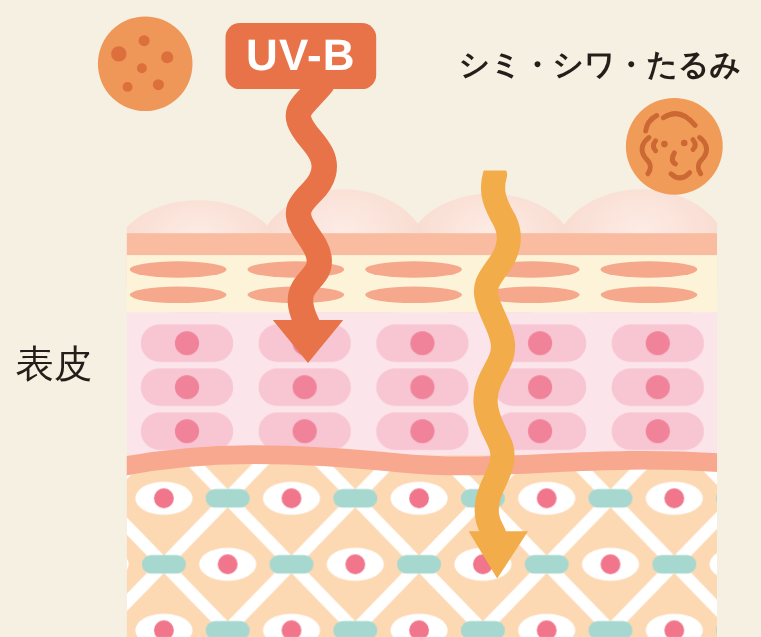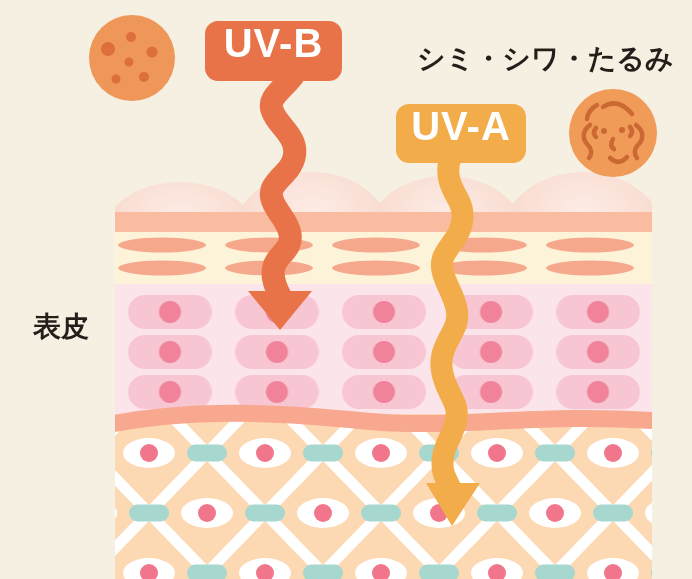--- a/index.html
+++ b/index.html
@@ -9,27 +9,27 @@
     background:var(--background,#f6f0e2);
   }
   .abs{position:absolute;}
   .caption{
     position:absolute;color:var(--text,#241e1a);font-weight:bold;
     letter-spacing:0px;white-space:nowrap;
   }
   .caption.uvb-fx{left:16px;top:106px;font-size:28px;}
   .caption.uva-fx{left:417px;top:40px;font-size:28px;}
   .layer-label{
-    position:absolute;color:var(--text,#241e1a);font-weight:bold;font-size:28px;
-    left:33px;white-space:nowrap;
+    position:absolute;color:var(--text,#241e1a);font-weight:normal;font-size:35px;
+    left:14px;white-space:nowrap;
   }
   .layer-label.epi{top:308px;}
   .layer-label.der{top:479px;}
   .uv-badge{
-    position:absolute;display:flex;justify-content:center;
+    position:absolute;display:flex;align-items:center;justify-content:center;
     color:#ffffff;font-weight:bold;font-size:40px;letter-spacing:1px;
     border-radius:13px;
   }
   .uv-badge.uvb{left:205px;top:21px;width:137px;height:60px;background:var(--uvb,#e87349);}
   .uv-badge.uva{left:396px;top:104px;width:130px;height:59px;background:var(--uva,#f2ad4a);}
   svg{display:block;}
 </style>
 </head>
 <body>
 
@@ -124,23 +124,20 @@
   <svg class="abs" style="left:415px;top:155px;" width="80" height="380" viewBox="0 0 80 380">
     <path d="M35,4 C30,20 36,32 44,46 C50,58 48,72 40,84 C30,98 24,104 28,118
              C32,132 40,142 42,156 C44,170 36,178 30,192 C24,206 26,218 32,232
              C38,246 44,252 41,266 C38,280 30,288 28,302 C26,316 30,322 34,330" fill="none" stroke-width="22" stroke-linecap="round" stroke-linejoin="round" style="stroke:var(--uva,#f2ad4a)"></path>
     <polygon points="11,328 65,328 37,371" style="fill:var(--uva,#f2ad4a)"></polygon>
   </svg>
 
   <div class="uv-badge uvb">
     <span>UV-B</span>
   </div>
-  <div class="uv-badge uva">
-    <span>UV-A</span>
-  </div>
 
   <div class="caption uva-fx">シミ・シワ・たるみ</div>
 
   <div class="layer-label epi">表皮</div>
 
   <svg class="abs" style="left:87px;top:13px;" width="90" height="90" viewBox="0 0 90 90">
     <circle cx="45" cy="45" r="43" style="fill:var(--icon-circle,#ef9659)"></circle>
     <g style="fill:var(--icon-spot,#dc6f3c)">
       <circle cx="21" cy="36" r="7"></circle>
       <circle cx="44" cy="24" r="5"></circle>

